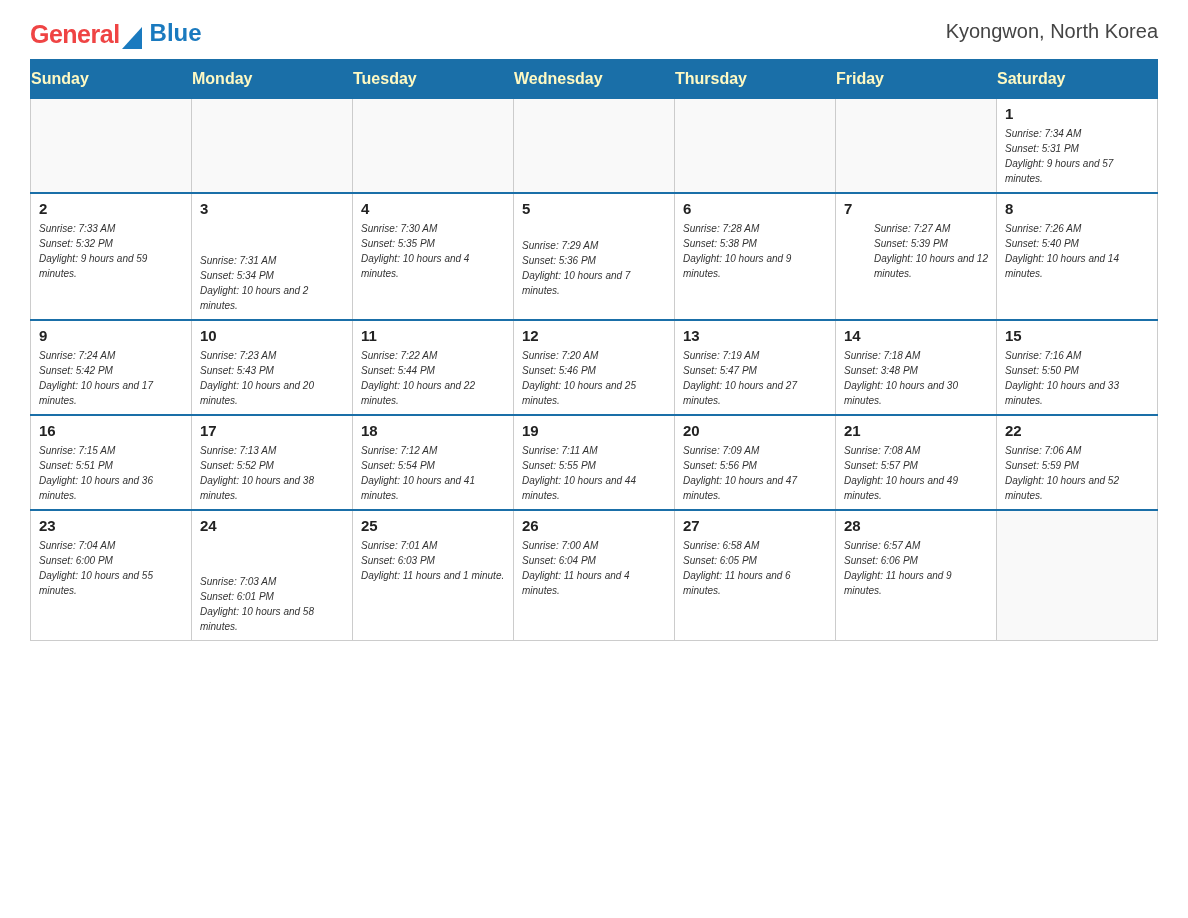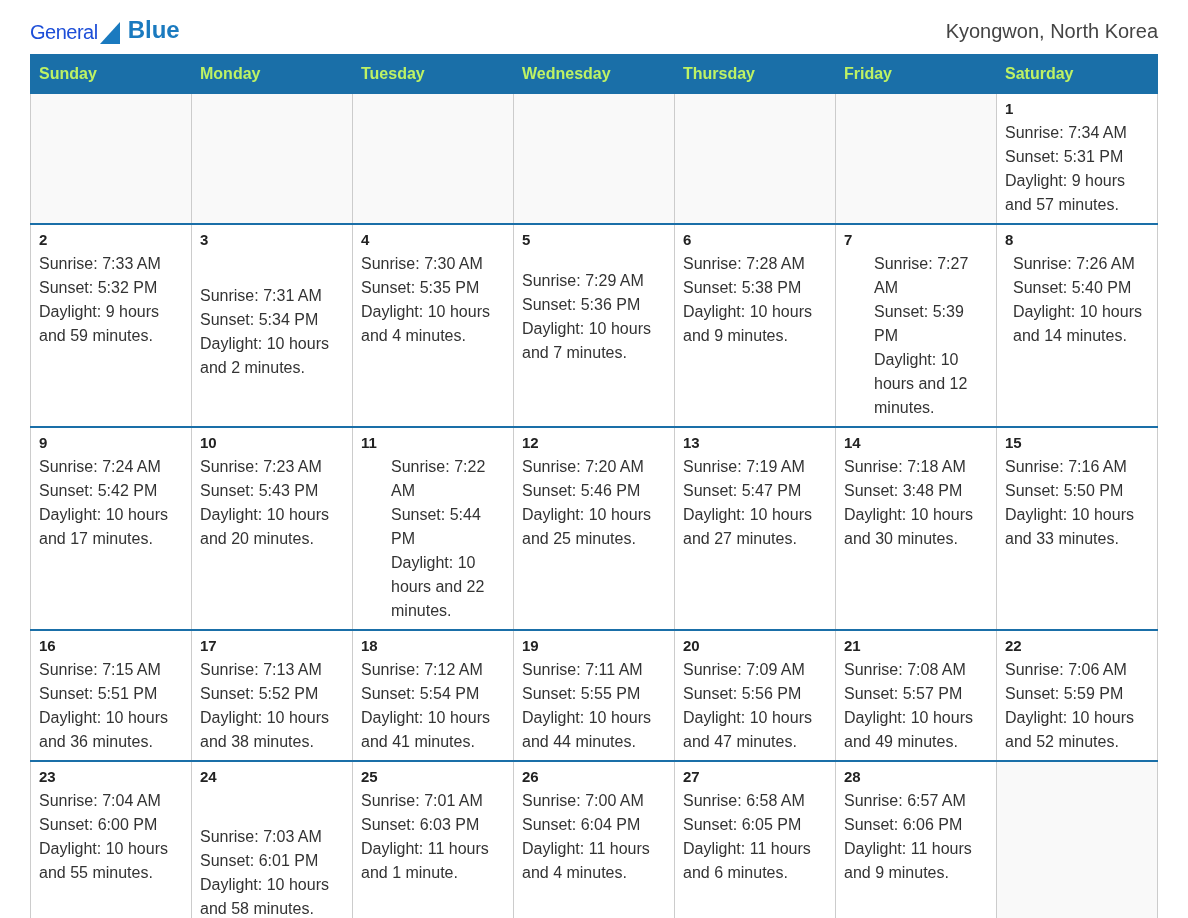--- a/index.html
+++ b/index.html
@@ -34,24 +34,24 @@
       font-weight: normal;
       color: #444;
     }
     .calendar {
       width: 100%;
       border-collapse: collapse;
       margin-top: 10px;
     }
     .calendar thead tr th {
       background-color: #1a6fa8;
-      color: #bef264;
+      color: #fef9c3;
       font-size: 16px;
       font-weight: bold;
-      padding: 10px 8px;
+      padding: 10px 0;
       text-align: left;
       border: 1px solid #1a6fa8;
     }
     .calendar tbody tr td {
       vertical-align: top;
       border: 1px solid #ccc;
       padding: 6px 8px;
       width: 14.28%;
       min-height: 110px;
       font-size: 12px;
@@ -61,41 +61,42 @@
       background: #f9f9f9;
     }
     .day-number {
       font-size: 15px;
       font-weight: bold;
       color: #222;
       display: block;
       margin-bottom: 4px;
     }
     .day-info {
-      font-size: 16px;
+      font-size: 10px;
       line-height: 1.5;
       color: #333;
+      font-style: italic;
     }
     .row-divider td {
       border-top: 2px solid #1a6fa8 !important;
     }
     
     .logo-svg {
       display: inline-block;
       vertical-align: middle;
       margin-left: 2px;
     }
   </style>
 </head>
 <body>
 
 <div class="header">
   <div class="logo">
     <div style="display:flex; align-items:flex-end; gap:0;">
-      <span style="font-size:20px; font-weight:normal; color:#1d4ed8; letter-spacing:-0.5px;">General</span>
+      <span style="font-size:25px; font-weight:bold; color:#ef4444; letter-spacing:-0.5px;">General</span>
       <svg class="logo-svg" width="20" height="22" viewBox="0 0 20 22">
         <polygon points="0,22 20,22 20,0" fill="#1a7abf"></polygon>
       </svg>
     </div>
     <br>
     <span style="font-size:24px; font-weight:bold; color:#1a7abf; margin-top:-4px; display:block; margin-left:0;">Blue</span>
   </div>
   <div class="title-block">
     <h2>Kyongwon, North Korea</h2>
   </div>
@@ -160,41 +161,41 @@
 Daylight: 10 hours and 9 minutes.</div>
         </td>
         <td>
           <span class="day-number">7</span>
           <div class="day-info" style="white-space: pre-line; margin-left: 30px;">Sunrise: 7:27 AM
 Sunset: 5:39 PM
 Daylight: 10 hours and 12 minutes.</div>
         </td>
         <td>
           <span class="day-number">8</span>
-          <div class="day-info" style="white-space: pre-line; margin-left: 8px;">Sunrise: 7:26 AM
+          <div class="day-info" style="white-space: pre-line;">Sunrise: 7:26 AM
 Sunset: 5:40 PM
 Daylight: 10 hours and 14 minutes.</div>
         </td>
       </tr>
       <tr class="row-divider">
         <td>
           <span class="day-number">9</span>
           <div class="day-info" style="white-space: pre-line;">Sunrise: 7:24 AM
 Sunset: 5:42 PM
 Daylight: 10 hours and 17 minutes.</div>
         </td>
         <td>
           <span class="day-number">10</span>
           <div class="day-info" style="white-space: pre-line;">Sunrise: 7:23 AM
 Sunset: 5:43 PM
 Daylight: 10 hours and 20 minutes.</div>
         </td>
         <td>
           <span class="day-number">11</span>
-          <div class="day-info" style="white-space: pre-line; margin-left: 30px;">Sunrise: 7:22 AM
+          <div class="day-info" style="white-space: pre-line;">Sunrise: 7:22 AM
 Sunset: 5:44 PM
 Daylight: 10 hours and 22 minutes.</div>
         </td>
         <td>
           <span class="day-number">12</span>
           <div class="day-info" style="white-space: pre-line;">Sunrise: 7:20 AM
 Sunset: 5:46 PM
 Daylight: 10 hours and 25 minutes.</div>
         </td>
         <td>

